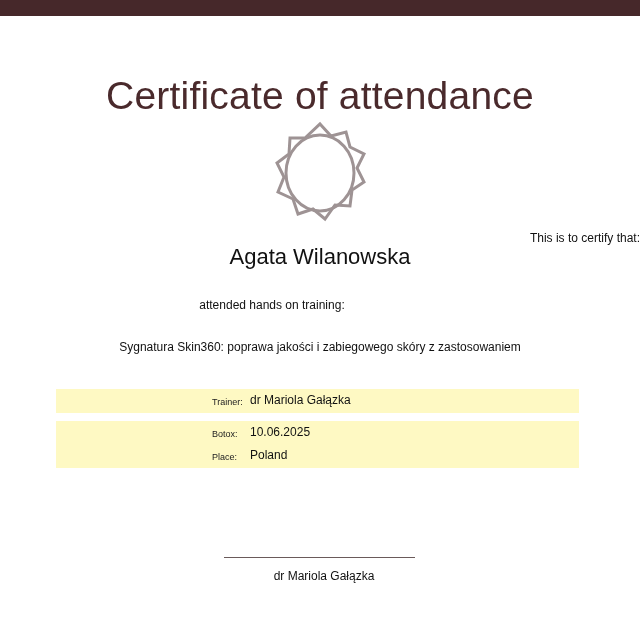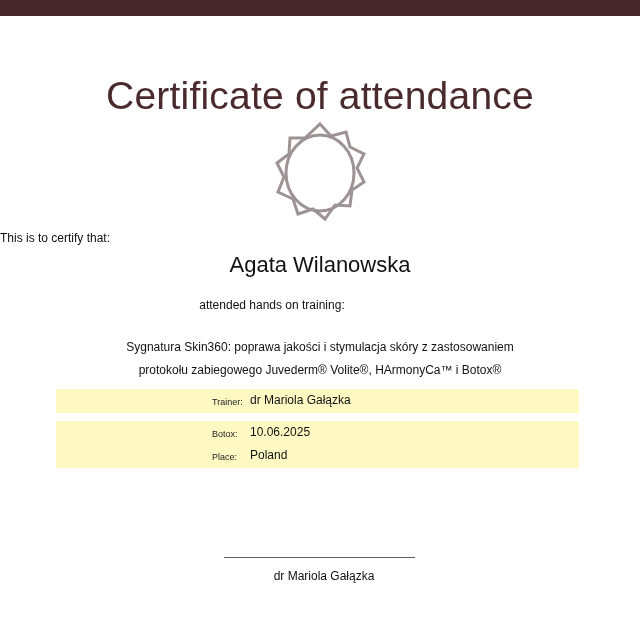--- a/index.html
+++ b/index.html
@@ -2,22 +2,22 @@
 <html><head>
   <meta charset="utf-8">
   <style>
     html, body { margin:0; padding:0; }
     body { width:640px; height:640px; background:#ffffff; position:relative; overflow:hidden;
       font-family:"Liberation Sans", sans-serif; color:#111; }
     .topbar { position:absolute; left:0; top:0; width:640px; height:16px; background:#46282a; }
     .title { position:absolute; left:0; width:640px; top:74px; text-align:center;
       font-size:39px; color:#4a2a2c; letter-spacing:0.2px; }
     .emblem { position:absolute; left:272px; top:121px; width:96px; height:104px; }
-    .certify { position:absolute; left:0; width:640px; top:231px; text-align:left; font-size:12px; color:#111; }
-    .name { position:absolute; left:0; width:640px; top:252px; text-align:center; font-size:22px; color:#111; }
+    .certify { position:absolute; left:0; width:640px; top:231px; text-align:right; font-size:12px; color:#111; }
+    .name { position:absolute; left:0; width:640px; top:244px; text-align:center; font-size:22px; color:#111; }
     .attended { position:absolute; left:0; width:544px; top:298px; text-align:center; font-size:12px; color:#111; }
     .course { position:absolute; left:0; width:640px; top:336px; text-align:center; font-size:12px; line-height:23px; color:#111; }
     .row { position:absolute; left:56px; width:523px; height:24px; background:#fef9c3; }
     .row .lbl { position:absolute; left:156px; top:8px; font-size:9px; color:#222; }
     .row .val { position:absolute; left:194px; top:4px; font-size:12px; color:#111; }
     .sigline { position:absolute; left:224px; top:557px; width:191px; height:1px; background:#6a5a5a; }
     .signame { position:absolute; left:0; width:640px; top:570px; text-align:center; font-size:12px; line-height:13px; color:#111; padding-left:8px; box-sizing:border-box; }
   </style>
 </head>
 <body>
@@ -31,22 +31,21 @@
     <polygon points="48,3 59,15 74,11 78,26 92,33 85,47 92,61 80,69 78,85 63,84 53,98 41,88 26,93 21,78 6,71 12,56 5,42 17,33 18,17 33,17" fill="none" stroke="#9e9394" stroke-width="3" stroke-linejoin="miter"></polygon>
     <ellipse cx="48" cy="52" rx="34" ry="38" fill="none" stroke="#9e9394" stroke-width="3"></ellipse>
   </svg>
 </div>
 
 <div class="certify">This is to certify that:</div>
 <div class="name">Agata Wilanowska</div>
 <div class="attended">attended hands on training:</div>
 
 <div class="course">
-  <div>Sygnatura Skin360: poprawa jakości i stymulacja skóry z zastosowaniem</div>
-  <div>protokołu zabiegowego Juvederm® Volite®, HArmonyCa™ i Botox®</div>
+  <div>Sygnatura Skin360: poprawa jakości i zabiegowego skóry z zastosowaniem</div>
 </div>
 
 <div class="row" style="top:389px;">
   <span class="lbl">Trainer:</span>
   <span class="val">dr Mariola Gałązka</span>
 </div>
 <div class="row" style="top:421px;">
   <span class="lbl">Botox:</span>
   <span class="val">10.06.2025</span>
 </div>

